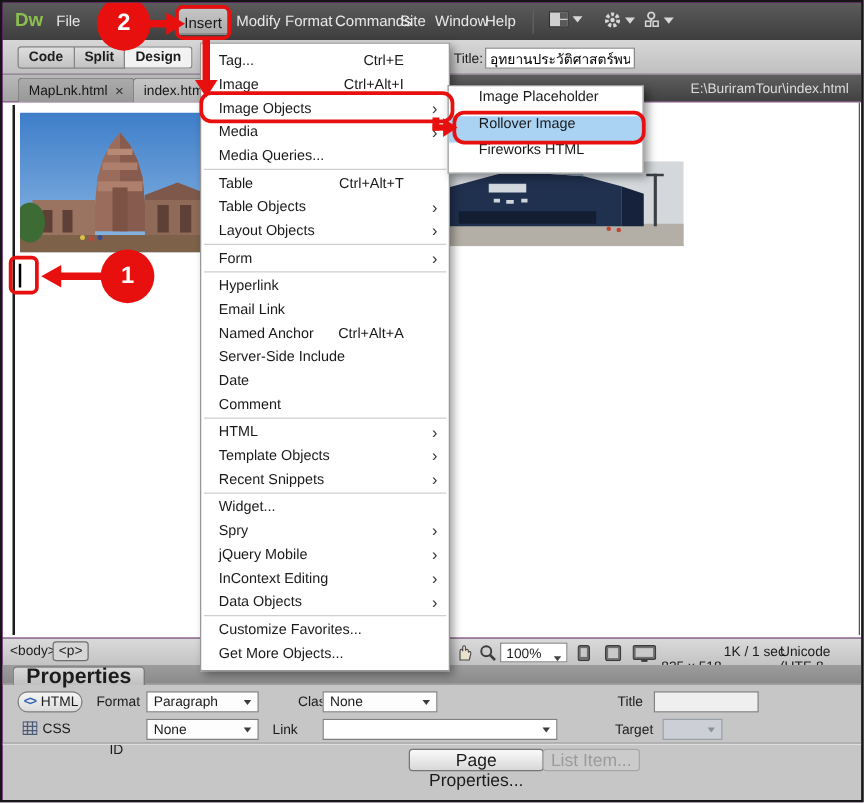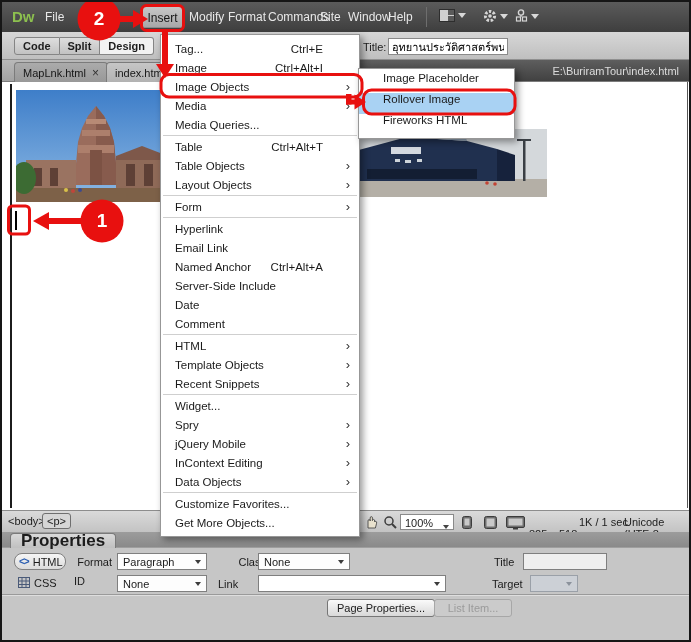--- a/index.html
+++ b/index.html
@@ -87,21 +87,21 @@
           background:linear-gradient(#d9d9d9,#c0c0c0); border:1px solid #7a7a7a; border-bottom:none; border-radius:4px 4px 0 0; line-height:14px; }
   .plabel { position:absolute; font-size:11px; color:#1b1b1b; }
   .sel { position:absolute; height:17px; border:1px solid #7f7f7f; background:#fdfdfd; font-size:11px; color:#1b1b1b;
          display:flex; align-items:center; padding:0 5px; }
   .sel .tri { border-top-color:#3c3c3c; }
   .sel.disabled { background:#ccd0d6; border-color:#9aa0a8; }
   .pbtn2 { position:absolute; width:52px; height:17px; font-size:11px; color:#1b1b1b; display:flex; align-items:center; gap:4px; padding:0 4px; }
   .pbtn2.pressed { background:linear-gradient(#f5f5f5,#dcdcdc); border:1px solid #808080; border-radius:8px; }
   .code-glyph { color:#2a5db0; font-weight:bold; font-size:10px; letter-spacing:-1px; }
   .pdivider { position:absolute; left:0; top:62px; width:100%; height:2px; border-top:1px solid #9a9a9a; border-bottom:1px solid #dedede; }
-  .pbtn { position:absolute; top:67px; height:18px; font-size:11px; text-align:center; line-height:16px;
+  .pbtn { position:absolute; top:67px; height:18px; font-size:14px; text-align:center; line-height:16px;
           border:1px solid #767676; border-radius:3px; background:linear-gradient(#fafafa,#d8d8d8); color:#1b1b1b; }
   .pbtn.disabled { color:#9b9b9b; border-color:#a7a7a7; background:#cbcbcb; }
 
   
   .ann { position:absolute; left:0; top:0; z-index:20; pointer-events:none; }
   .ann-num { position:absolute; z-index:21; color:#fff; font-weight:bold; font-size:19px; width:20px; text-align:center; pointer-events:none; }
 </style>
 </head>
 <body>
 
@@ -398,21 +398,21 @@
     </span>
     <span class="plabel" style="left:232px; top:24px; width:32px; text-align:right">Class</span>
     <span class="sel" style="left:256px; top:21px; width:92px">
       <span>None</span>
       <span class="tri"></span>
     </span>
 
     <span class="plabel" style="left:492px; top:24px">Title</span>
     <span class="sel" style="left:521px; top:21px; width:84px; background:#efefef"></span>
 
-    <span class="plabel" style="left:72px; top:43px; width:38px; text-align:left">ID</span>
+    <span class="plabel" style="left:72px; top:62px; width:38px; text-align:center">ID</span>
     <span class="sel" style="left:115px; top:43px; width:90px">
       <span>None</span>
       <span class="tri"></span>
     </span>
     <span class="plabel" style="left:216px; top:46px; width:32px; text-align:left">Link</span>
     <span class="sel" style="left:256px; top:43px; width:188px; background:#fff">
       <span class="tri"></span>
     </span>
 
     <span class="plabel" style="left:490px; top:46px">Target</span>

